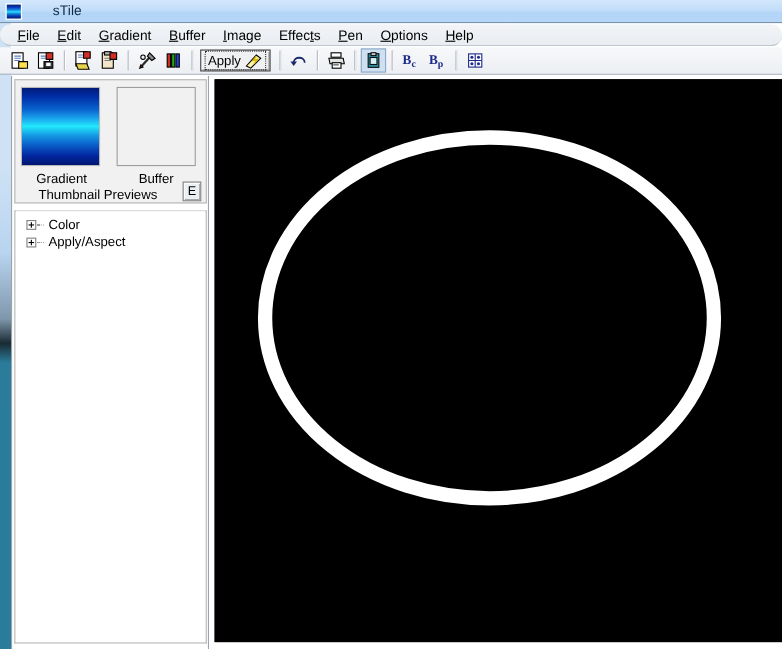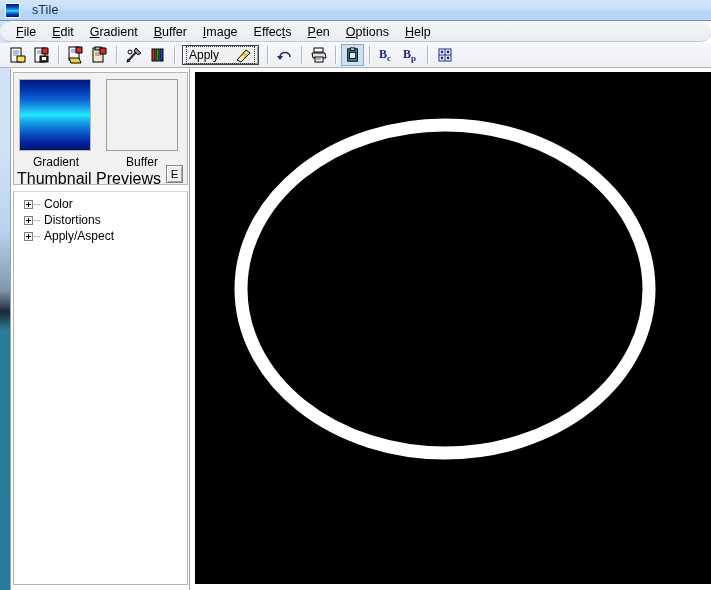--- a/index.html
+++ b/index.html
@@ -66,21 +66,21 @@
     width: 15px;
     height: 15px;
     background: linear-gradient(to bottom,
         #02186e 0%, #0a3fbe 22%, #1ea6ef 45%,
         #24e9fb 52%, #1793e4 62%, #0837ad 82%, #021a74 100%);
     border: 1px solid #ffffff;
     box-sizing: border-box;
     flex: 0 0 auto;
   }
   .titlebar .title-text {
-    margin-left: 12px;
+    margin-left: 28px;
     font-size: 12.5px;
     color: #102a43;
     letter-spacing: 0.1px;
   }
 
   
   .menubar {
     position: absolute;
     left: 0; top: 22px;
     width: 711px;
@@ -144,21 +144,21 @@
     justify-content: center;
     gap: 3px;
     padding: 0 3px;
     box-sizing: border-box;
     cursor: default;
   }
   .apply-inner {
     border: 1px dotted #333;
     display: flex;
     align-items: center;
-    gap: 16px;
+    gap: 3px;
     padding: 0 2px;
     height: 16px;
     text-align: right;
   }
   .apply-label { font-size: 12px; line-height: 12px; }
 
   
   .leftpanel {
     position: absolute;
     left: 10px; top: 69px;
@@ -202,21 +202,21 @@
     color: #000;
     text-align: center;
   }
   .thumb-label.gradient { left: 2px; width: 80px; }
   .thumb-label.buffer  { left: 88px; width: 80px; }
   .thumbs-caption {
     position: absolute;
     left: 0; top: 97px;
     width: 150px;
     text-align: center;
-    font-size: 16px;
+    font-size: 12px;
   }
   .e-btn {
     position: absolute;
     right: 4px; top: 92px;
     width: 17px; height: 18px;
     background: #eceff2;
     border: 1px solid #828282;
     box-shadow: inset 1px 1px 0 #ffffff, inset -1px -1px 0 #a9a9a9;
     display: flex; align-items: center; justify-content: center;
     font-size: 11.5px;
@@ -481,25 +481,20 @@
 
       <div class="tree">
         <div class="tree-row">
           <span class="expander"></span>
           <span class="tree-dash"></span>
           <span class="tree-label">Color</span>
         </div>
         <div class="tree-row">
           <span class="expander"></span>
           <span class="tree-dash"></span>
-          <span class="tree-label">Distortions</span>
-        </div>
-        <div class="tree-row">
-          <span class="expander"></span>
-          <span class="tree-dash"></span>
           <span class="tree-label">Apply/Aspect</span>
         </div>
       </div>
 
     </div>
 
     <div class="canvas-wrap">
       <div class="canvas-scroll-t"></div>
       <div class="canvas">
         <svg width="516" height="512" viewBox="0 0 516 512">

